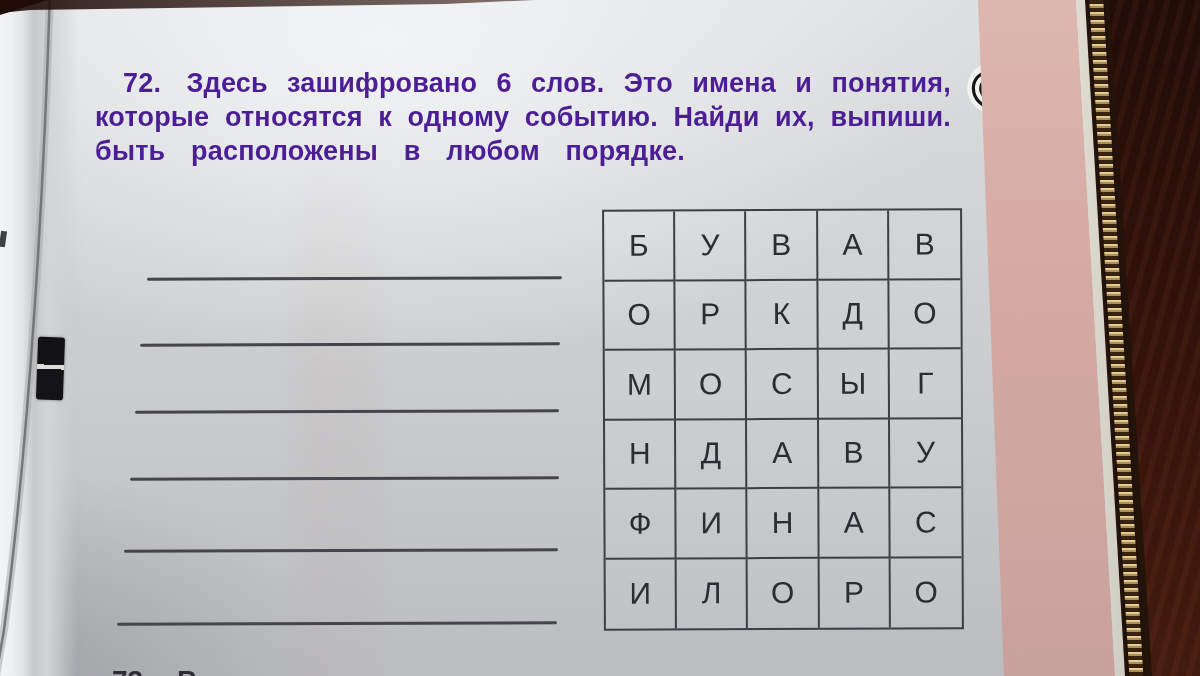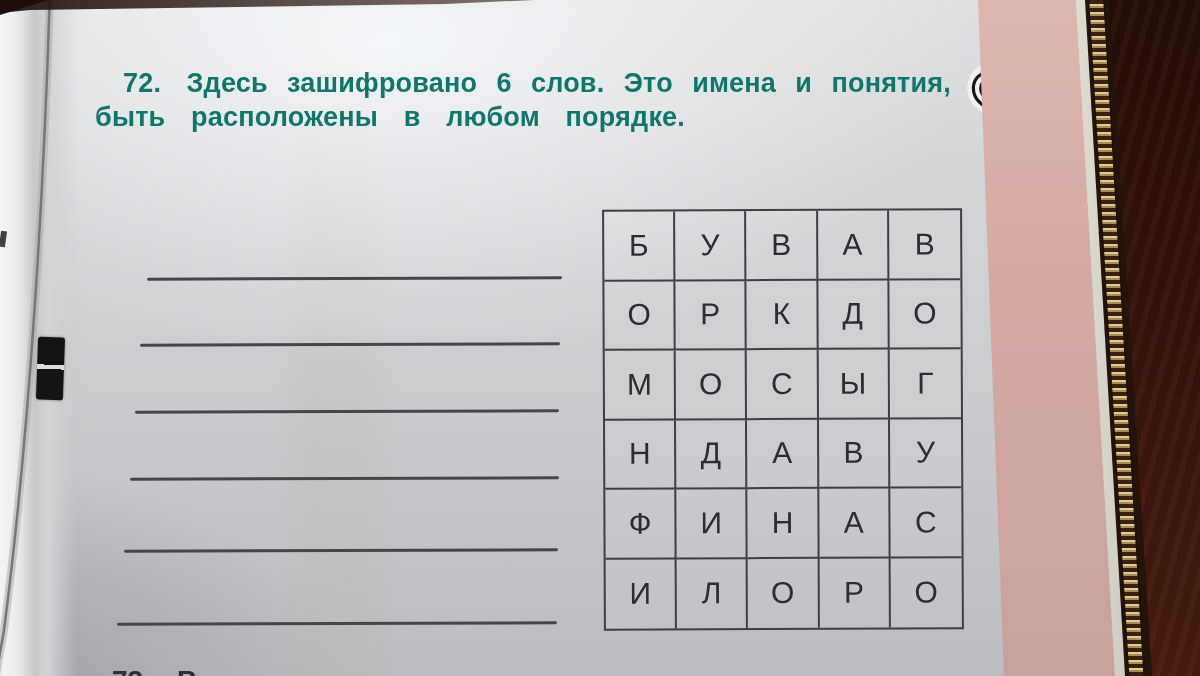--- a/index.html
+++ b/index.html
@@ -37,21 +37,21 @@
     box-shadow:0 0 3px rgba(0,0,0,.4);
   }
   .edge-mark{
     position:absolute;left:0;top:231px;width:6px;height:16px;
     background:#3f4044;transform:rotate(8deg);
   }
 
   
   .task-text{
     position:absolute;left:95px;top:66px;width:856px;
-    font-size:27px;font-weight:bold;color:#0f766e;
+    font-size:27px;font-weight:bold;color:#4c1d95;
     line-height:34px;letter-spacing:.2px;
   }
   .task-text .line{white-space:nowrap;text-align:justify;text-align-last:justify;}
   .task-text .l1{padding-left:28px;}
   .task-text .l4{text-align:center;text-align-last:left;word-spacing:18px;}
   .task-number{margin-right:6px;}
 
   
   .spiral{position:absolute;left:966px;top:61px;width:54px;height:54px;}
 
@@ -141,20 +141,21 @@
     <path d="M50,-10 C44,190 30,430 4,630 L-4,676" fill="none" stroke="#76777a" stroke-width="2.5"></path>
   </svg>
   <div class="edge-tab"></div>
   <div class="edge-mark"></div>
 
   <div class="task-text">
     <div class="line l1">
       <span class="task-number">72.</span>
       <span>Здесь зашифровано 6 слов. Это имена и понятия,</span>
     </div>
+    <div class="line l2">которые относятся к одному событию. Найди их, выпиши.</div>
     <div class="line l4">быть расположены в любом порядке.</div>
   </div>
 
   <div class="spiral">
     <svg width="54" height="54" viewBox="0 0 44 44">
       <circle cx="22" cy="22" r="21" fill="#f2f1ee"></circle>
       <path d="M38,22 a16,16 0 0,1 -32,0 a13,13 0 0,1 26,0 a10,10 0 0,1 -20,0 a7,7 0 0,1 14,0 a4,4 0 0,1 -8,0 a2,2 0 0,1 4,0" fill="none" stroke="#17171a" stroke-width="2.6" stroke-linecap="round"></path>
     </svg>
   </div>
 

